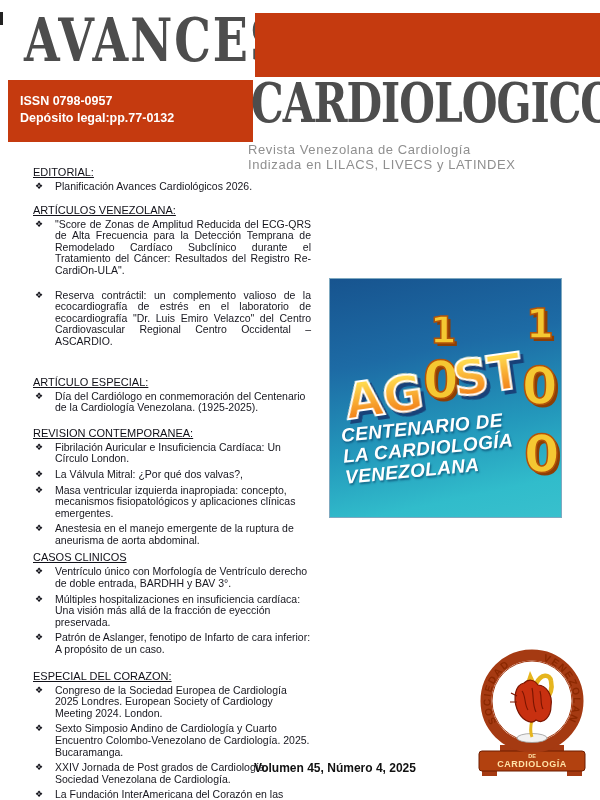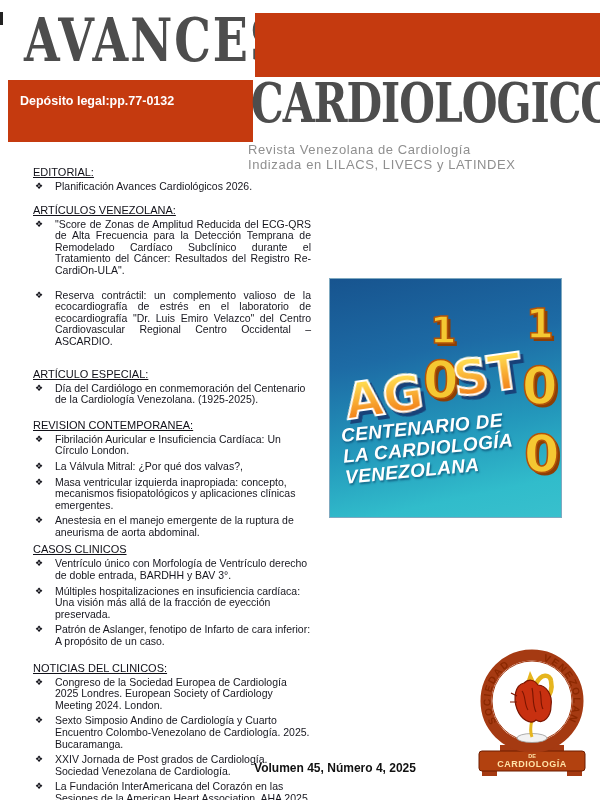--- a/index.html
+++ b/index.html
@@ -51,20 +51,21 @@
 </style>
 </head>
 <body>
 
 <div id="page">
 
   <div class="corner-tick"></div>
   <div class="title1">AVANCES</div>
   <div class="redbar1"></div>
   <div class="redbar2">
+    <div>ISSN 0798-0957</div>
     <div>Depósito legal:pp.77-0132</div>
   </div>
   <div class="title2">CARDIOLOGICOS</div>
   <div class="tagline">
     <div>Revista Venezolana de Cardiología</div>
     <div>Indizada en LILACS, LIVECS y LATINDEX</div>
   </div>
 
   <div class="toc">
 
@@ -81,21 +82,21 @@
       <div class="item">
         <span class="bullet">❖</span>
         <p>"Score de Zonas de Amplitud Reducida del ECG-QRS de Alta Frecuencia para la Detección Temprana de Remodelado Cardíaco Subclínico durante el Tratamiento del Cáncer: Resultados del Registro Re-CardiOn-ULA".</p>
       </div>
       <div class="item">
         <span class="bullet">❖</span>
         <p>Reserva contráctil: un complemento valioso de la ecocardiografía de estrés en el laboratorio de ecocardiografía "Dr. Luis Emiro Velazco" del Centro Cardiovascular Regional Centro Occidental – ASCARDIO.</p>
       </div>
     </div>
 
-    <div class="sec" style="margin-top:20px">
+    <div class="sec" style="margin-top:28px">
       <h3>ARTÍCULO ESPECIAL:</h3>
       <div class="item">
         <span class="bullet">❖</span>
         <p>Día del Cardiólogo en conmemoración del Centenario de la Cardiología Venezolana.   (1925-2025).</p>
       </div>
     </div>
 
     <div class="sec" style="margin-top:13px">
       <h3>REVISION CONTEMPORANEA:</h3>
       <div class="item">
@@ -126,21 +127,21 @@
         <span class="bullet">❖</span>
         <p>Múltiples hospitalizaciones en insuficiencia cardíaca: Una visión más allá de la fracción de eyección preservada.</p>
       </div>
       <div class="item">
         <span class="bullet">❖</span>
         <p>Patrón de Aslanger, fenotipo de Infarto de cara inferior: A propósito de un caso.</p>
       </div>
     </div>
 
     <div class="sec" style="margin-top:14px">
-      <h3>NOTICIAS DEL CLINICOS:</h3>
+      <h3>ESPECIAL DEL CORAZON:</h3>
       <div class="item">
         <span class="bullet">❖</span>
         <p>Congreso de la Sociedad Europea de Cardiología 2025 Londres. European Society of Cardiology Meeting 2024. London.</p>
       </div>
       <div class="item">
         <span class="bullet">❖</span>
         <p>Sexto Simposio Andino de Cardiología y Cuarto Encuentro Colombo-Venezolano de Cardiología. 2025. Bucaramanga.</p>
       </div>
       <div class="item">
         <span class="bullet">❖</span>

